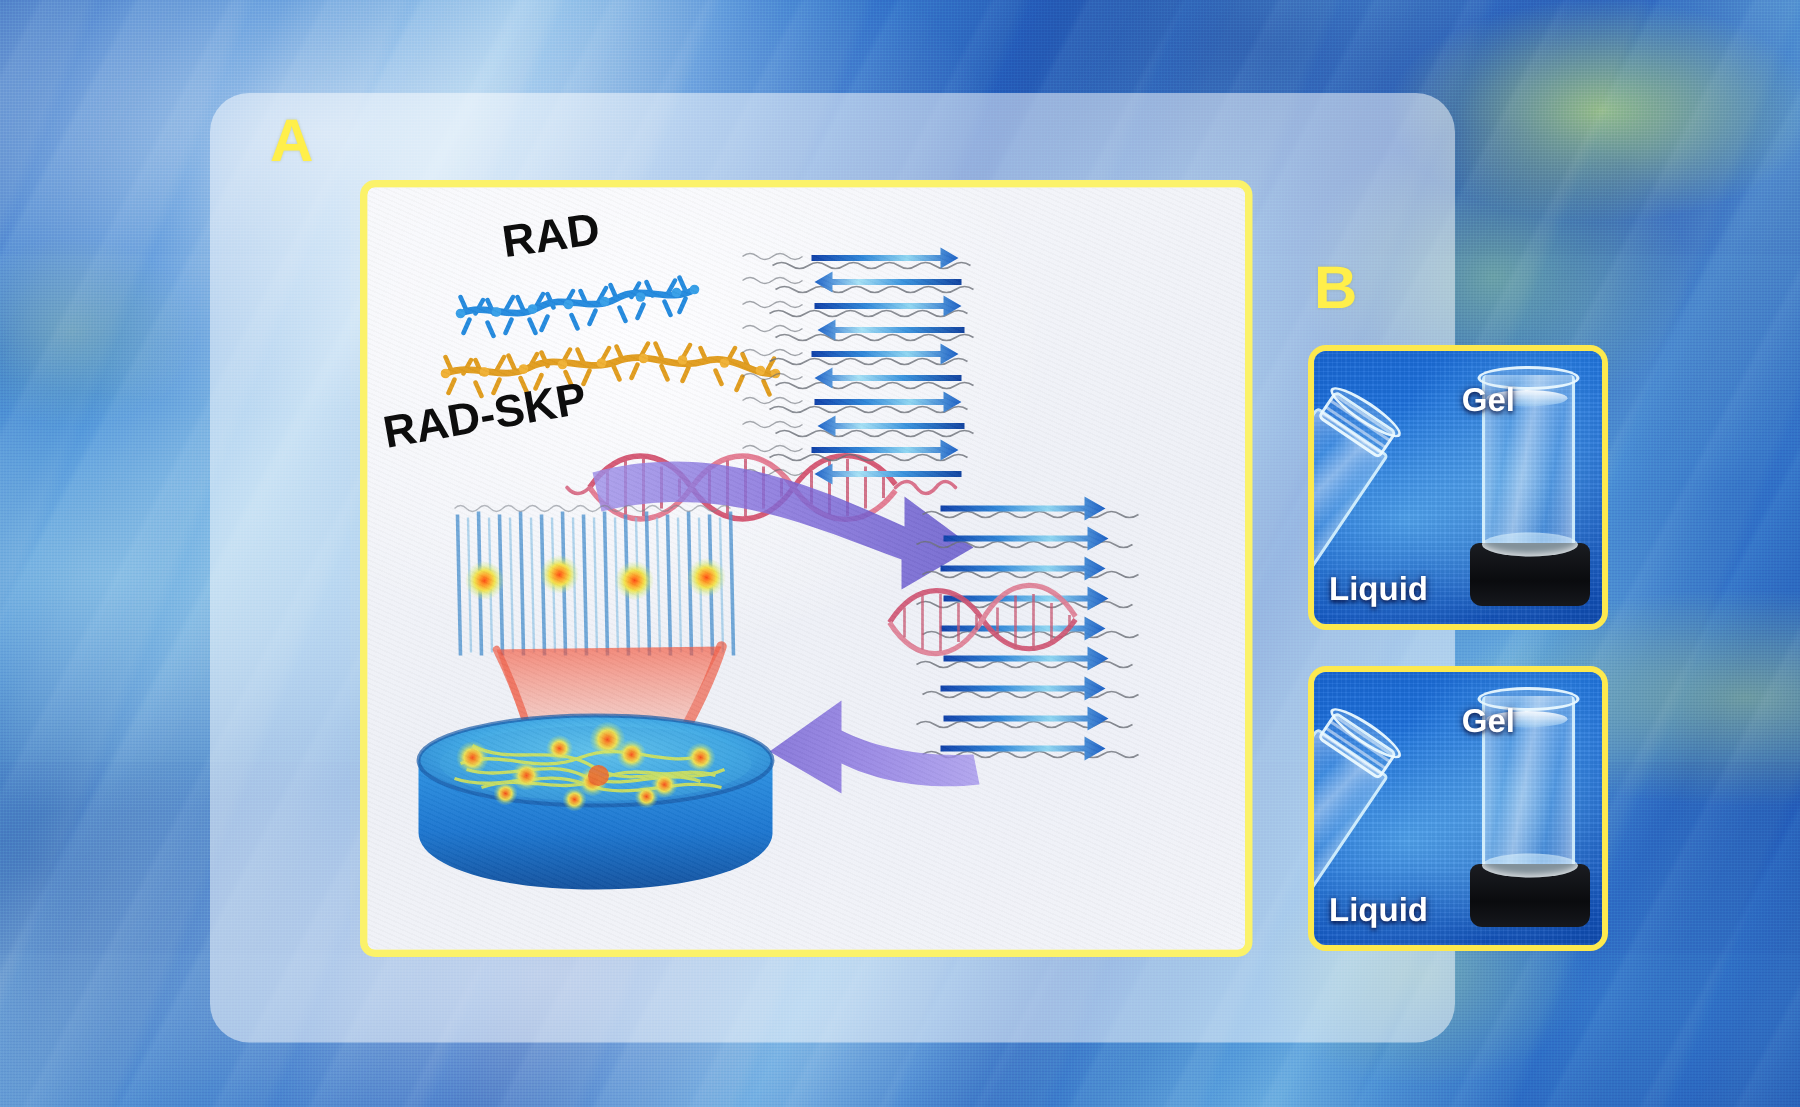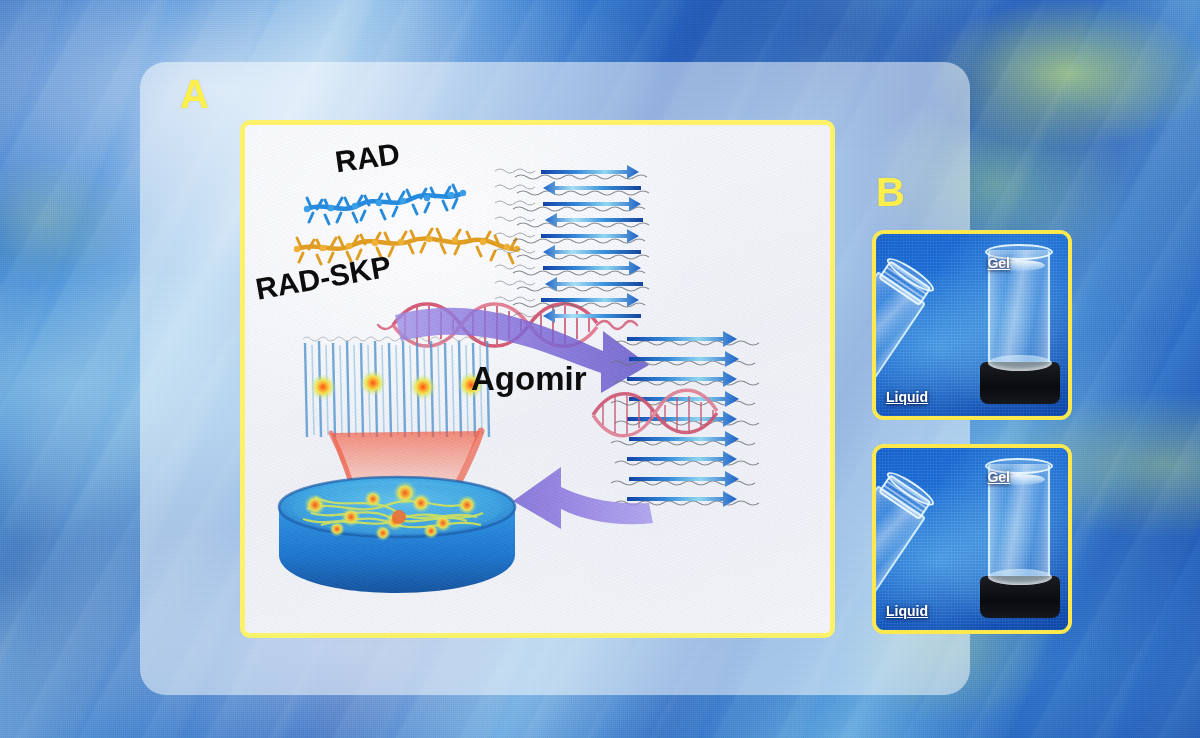--- a/index.html
+++ b/index.html
@@ -152,26 +152,25 @@
     opacity: .55;
   }
   .vial-glow {
     position: absolute; inset: 0;
     background:
       radial-gradient(ellipse 150px 110px at 32% 62%, rgba(120,205,255,.55), rgba(120,205,255,0) 70%),
       radial-gradient(ellipse 120px 140px at 72% 45%, rgba(150,225,255,.40), rgba(150,225,255,0) 72%);
   }
   .vial-label {
     position: absolute;
-    font-size: 14px; font-weight: bold;
+    font-size: 22px; font-weight: bold;
     color: #ffffff;
     text-shadow: 0 1px 3px rgba(0,0,40,.75), 0 0 6px rgba(0,0,60,.5);
     line-height: 1;
     white-space: nowrap;
-    text-decoration: underline;
   }
   .lbl-gel    { right: 58px; top: 22px; }
   .lbl-liquid { left: 10px; bottom: 12px; text-align: right; }
 
   
   .vial-upright {
     position: absolute;
     right: 18px; top: 16px;
     width: 62px; height: 150px;
   }
@@ -526,21 +525,20 @@
             <circle cx="154" cy="392" r="7" fill="#f06a2a" opacity=".9"></circle>
           </g>
         </g>
       </g>
     </svg>
 
     <div class="a-grain"></div>
 
     <div class="a-text" id="txt-rad">RAD</div>
     <div class="a-text" id="txt-rad-skp">RAD-SKP</div>
-    <div class="a-text" id="txt-agomir">Agomir</div>
   </div>
 
   <div class="bpanel" id="bpanel-top">
     <div class="vial-photo">
       <div class="vial-bg"></div>
       <div class="vial-glow"></div>
       <div class="vial-bg-grain"></div>
 
       <div class="vial-tilted">
         <div class="body"></div>

